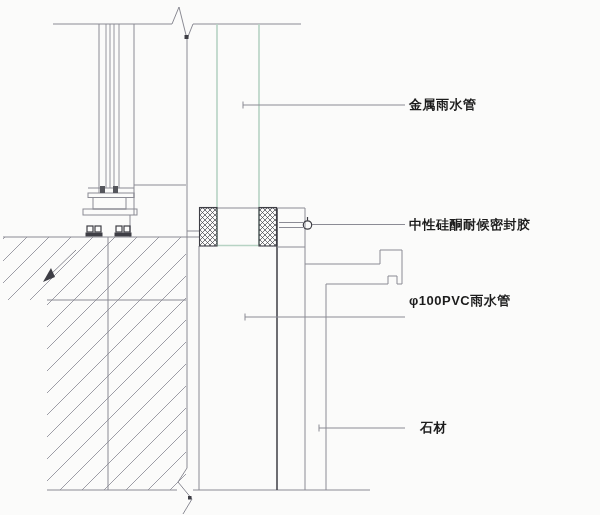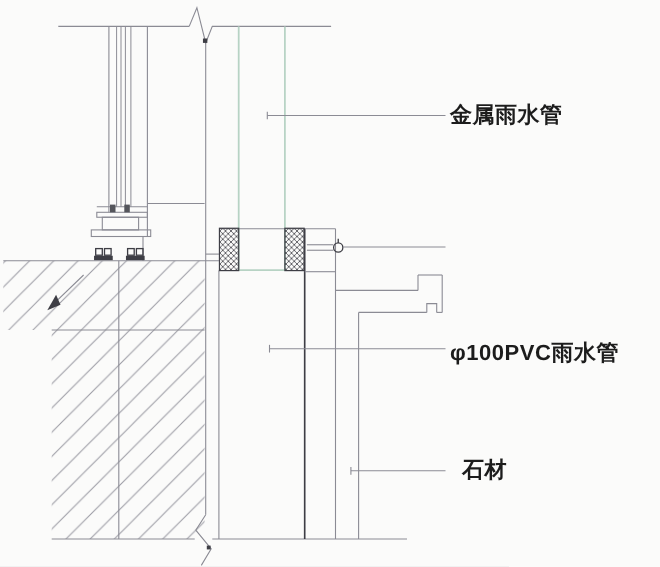--- a/index.html
+++ b/index.html
@@ -13,21 +13,21 @@
   .stage svg{position:absolute;left:0;top:0;}
   
   .ln  {stroke:var(--line,#8b8b94);stroke-width:1;fill:none;}
   .lnt {stroke:var(--line,#8b8b94);stroke-width:.9;fill:none;}
   .lnd {stroke:var(--dark,#3e3e45);stroke-width:1.5;fill:none;}
   .lnk {stroke:var(--dark,#3e3e45);stroke-width:1.2;fill:none;}
   .grn {stroke:var(--green,#b7d3c4);stroke-width:1.6;fill:none;}
   .dk  {fill:var(--dark,#3e3e45);}
   .lbl{
     position:absolute;
-    font-size:20px;font-weight:bold;letter-spacing:.5px;
+    font-size:13px;font-weight:bold;letter-spacing:.5px;
     color:var(--text,#1c1c1c);
     white-space:nowrap;line-height:18px;
   }
 </style>
 </head>
 <body>
 
 <div class="stage">
 
   <svg width="600" height="515" viewBox="0 0 600 515">
@@ -136,18 +136,19 @@
       <path class="ln" d="M312,224.5 H405"></path>
       <path class="ln" d="M245,317 H405"></path>
       <path class="ln" d="M245,313.5 V320.5"></path>
       <path class="ln" d="M319,428 H405"></path>
       <path class="ln" d="M319,424.5 V431.5"></path>
     </g>
   </svg>
 
   <div class="lbl" style="left:409px;top:96px">金属雨水管</div>
 
+  <div class="lbl" style="left:409px;top:216px">中性硅酮耐候密封胶</div>
 
-  <div class="lbl" style="left:409px;top:312px">φ100PVC雨水管</div>
+  <div class="lbl" style="left:409px;top:292px">φ100PVC雨水管</div>
 
   <div class="lbl" style="left:420px;top:419px">石材</div>
 
 </div>
 
 </body></html>

